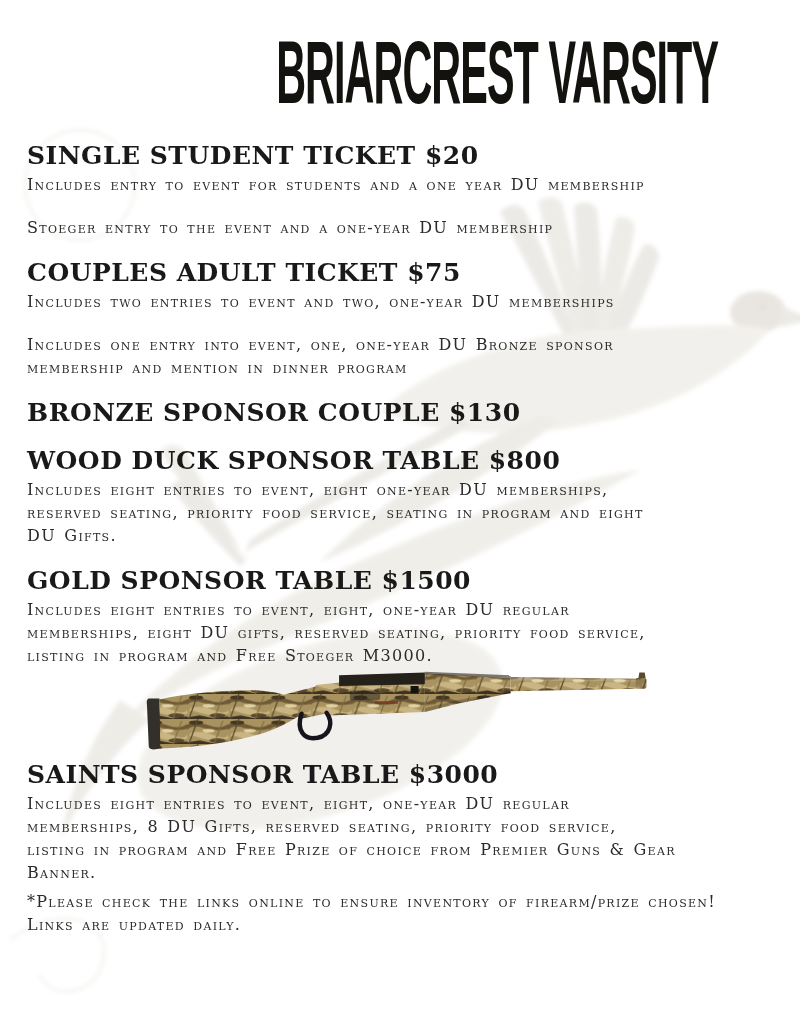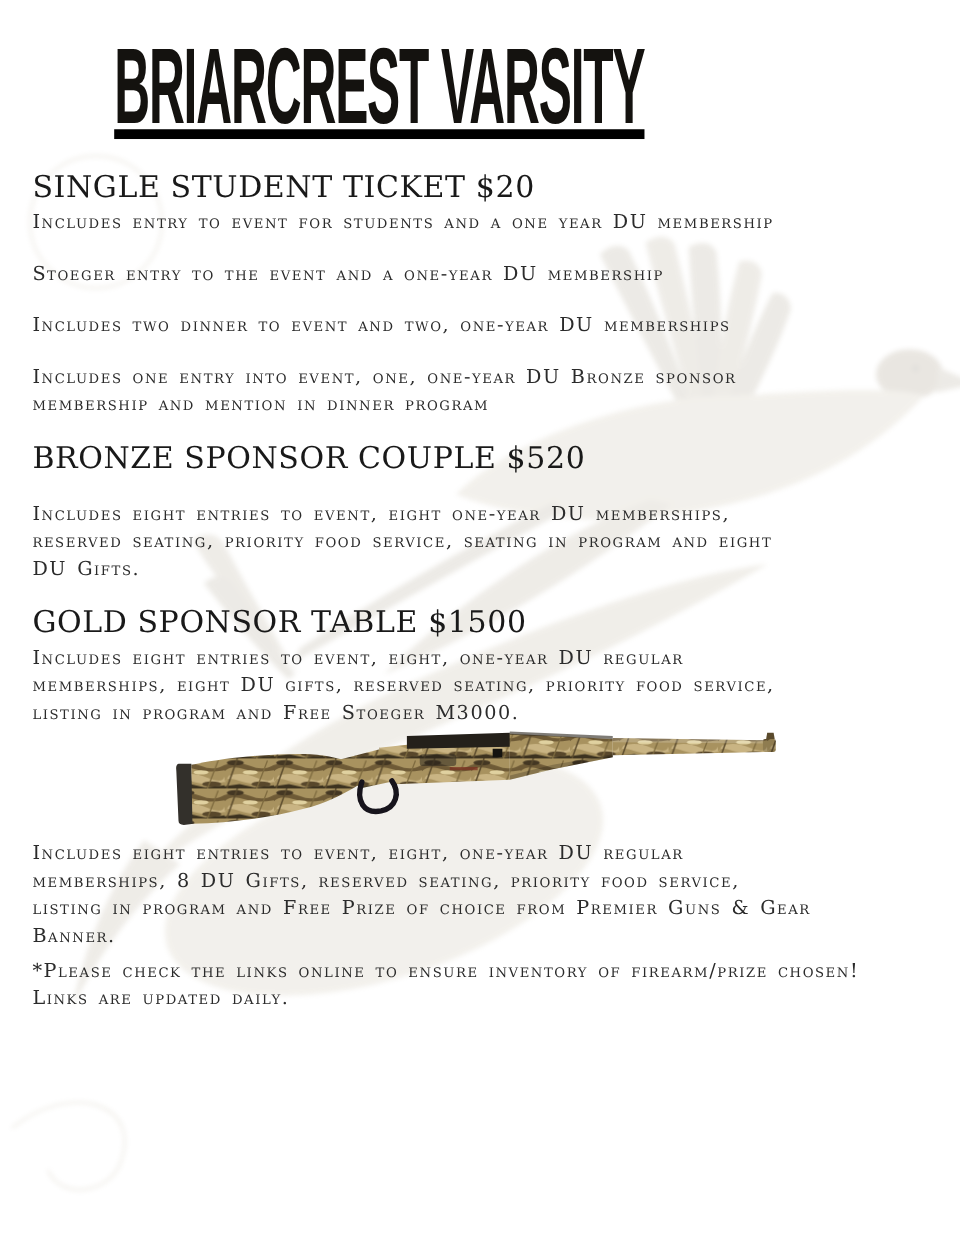--- a/index.html
+++ b/index.html
@@ -13,34 +13,34 @@
   .watermark{
     position:absolute;left:0;top:0;width:800px;height:1035px;
     z-index:0;pointer-events:none;
   }
   .content{
     position:relative;z-index:1;
     padding:0 14px 0 27px;
   }
   .title-wrap{
     margin:30px 0 28px 0;height:84px;
-    display:flex;align-items:center;justify-content:flex-end;text-decoration:underline;
+    display:flex;align-items:center;justify-content:flex-start;
   }
   .title{
     font-family:"Liberation Sans", sans-serif;
     font-weight:bold;font-size:88px;line-height:1;
     letter-spacing:-2px;white-space:nowrap;
     transform:scale(0.47,1.02);transform-origin:center;
     color:#14120f;
   }
   .section{margin:0 0 20px 0;}
   .section h2{
     margin:0 0 3px 0;
     font-family:"DejaVu Serif", serif;
-    font-weight:normal;font-size:25px;line-height:28px;
+    font-weight:bold;font-size:25px;line-height:28px;
     letter-spacing:0.5px;color:#191919;
   }
   .section p, .footnote{
     margin:0;
     font-size:16px;line-height:23px;
     letter-spacing:1.3px;word-spacing:2px;
     font-variant:small-caps;
     white-space:pre-line;
     color:#2b2b2b;
   }
@@ -99,33 +99,35 @@
   <div class="section">
     <h2>SINGLE STUDENT TICKET $20</h2>
     <p>Includes entry to event for students and a one year DU membership</p>
   </div>
 
   <div class="section">
     <p>Stoeger entry to the event and a one-year DU membership</p>
   </div>
 
   <div class="section">
-    <p>Includes two dinner to event and two, one-year DU memberships</p>
+    <h2>COUPLES ADULT TICKET $75</h2>
+    <p>Includes two entries to event and two, one-year DU memberships</p>
   </div>
 
   <div class="section">
     <p>Includes one entry into event, one, one-year DU Bronze sponsor
 membership and mention in dinner program</p>
   </div>
 
   <div class="section">
-    <h2>BRONZE SPONSOR COUPLE $520</h2>
+    <h2>BRONZE SPONSOR COUPLE $130</h2>
   </div>
 
   <div class="section">
+    <h2>WOOD DUCK SPONSOR TABLE $800</h2>
     <p>Includes eight entries to event, eight one-year DU memberships,
 reserved seating, priority food service, seating in program and eight
 DU Gifts.</p>
   </div>
 
   <div class="section no-gap">
     <h2>GOLD SPONSOR TABLE $1500</h2>
     <p>Includes eight entries to event, eight, one-year DU regular
 memberships, eight DU gifts, reserved seating, priority food service,
 listing in program and Free Stoeger M3000.</p>
@@ -167,20 +169,21 @@
 
       <path d="M408,9 L550,11 L550,22 L408,25 Z" fill="url(#camo)"></path>
       <path d="M408,9 L550,11 L550,14 L408,13 Z" fill="#ffffff" opacity="0.18"></path>
       <rect x="548" y="10" width="12" height="12" rx="2" fill="url(#camo)"></rect>
       <rect x="548" y="10" width="12" height="12" rx="2" fill="#000000" opacity="0.15"></rect>
       <path d="M552,4 L558,4 L559,10 L551,10 Z" fill="#5a4a2c"></path>
     </svg>
   </div>
 
   <div class="section no-gap">
+    <h2>SAINTS SPONSOR TABLE $3000</h2>
     <p>Includes eight entries to event, eight, one-year DU regular
 memberships, 8 DU Gifts, reserved seating, priority food service,
 listing in program and Free Prize of choice from Premier Guns &amp; Gear
 Banner.</p>
   </div>
 
   <p class="footnote">*Please check the links online to ensure inventory of firearm/prize chosen!
 Links are updated daily.</p>
 
 </div>

